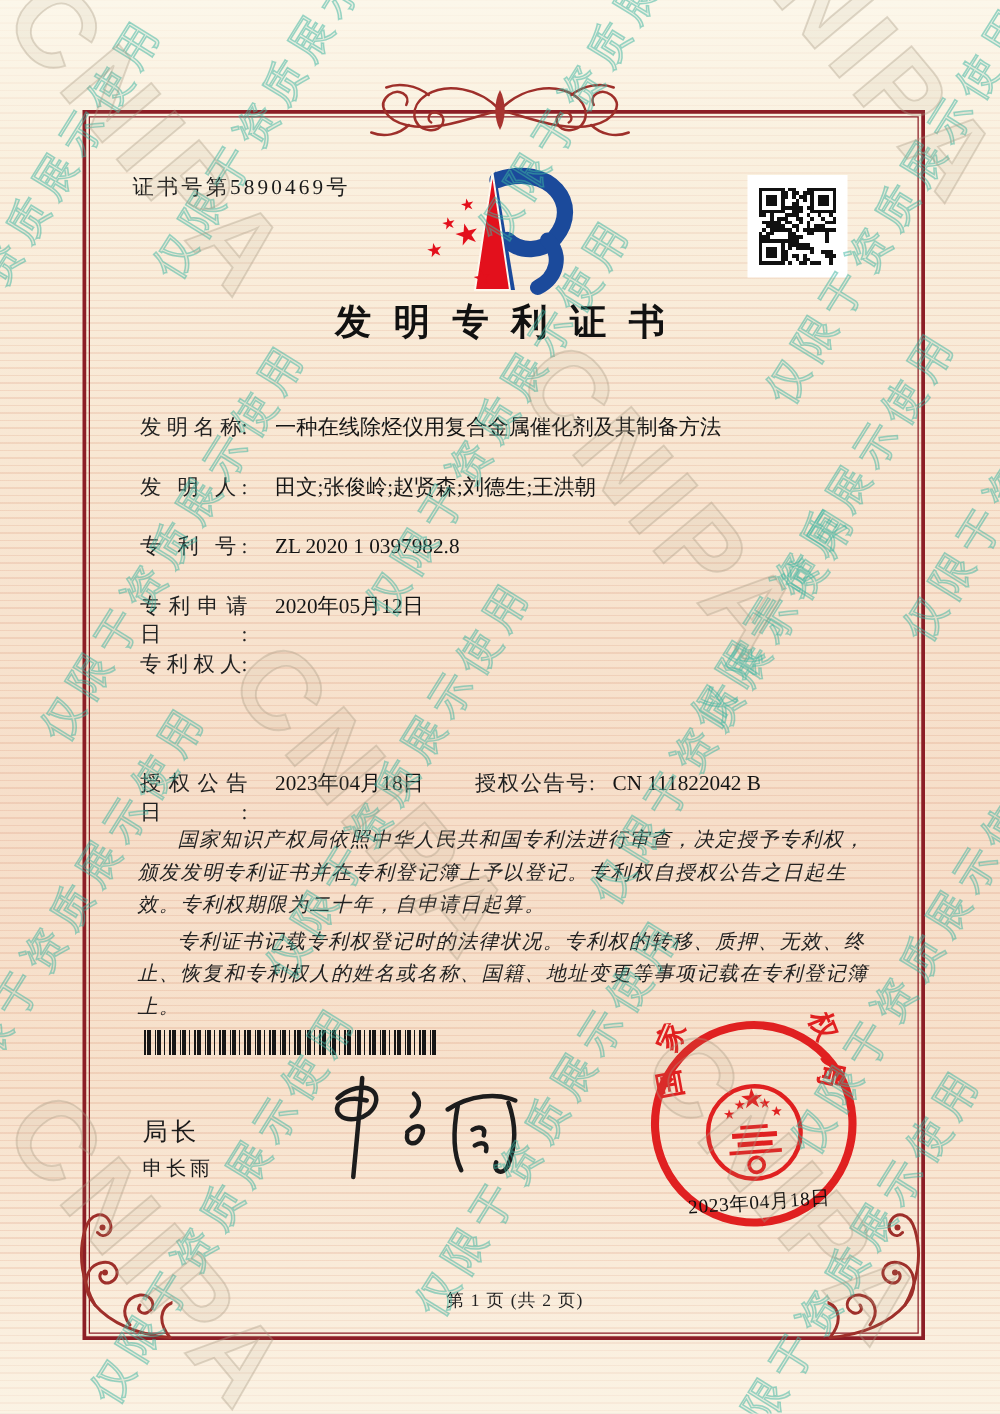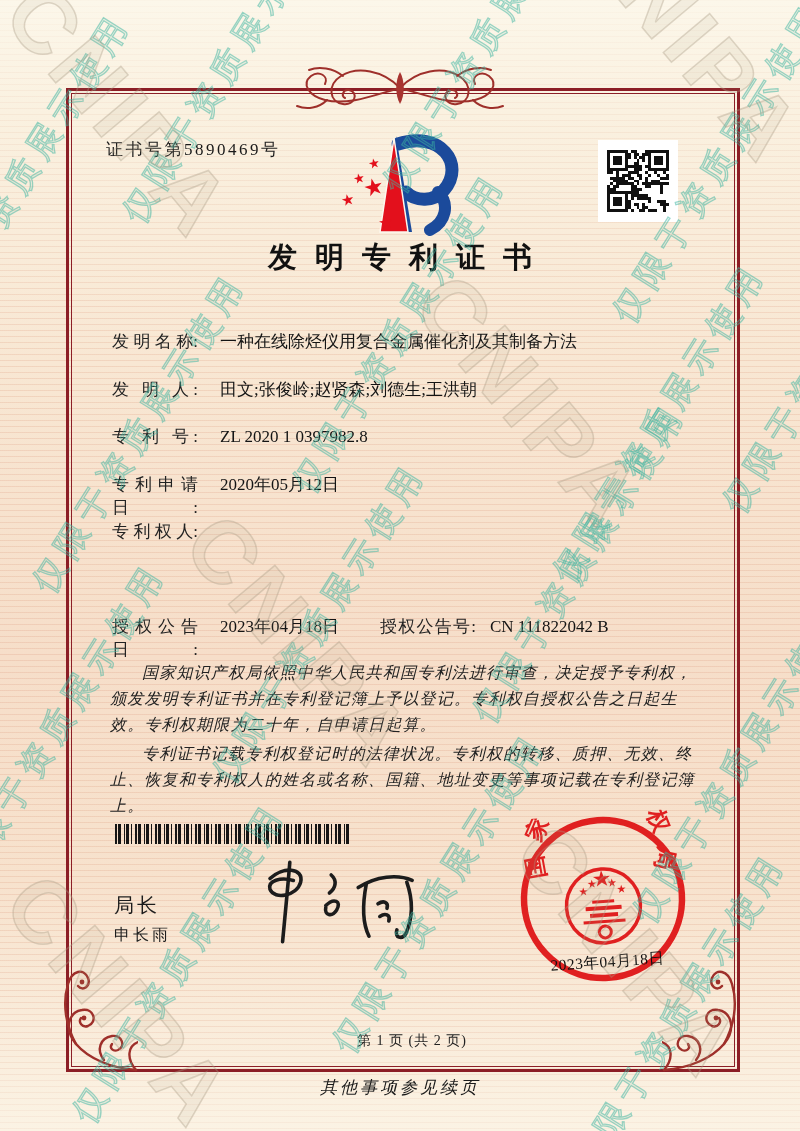--- a/index.html
+++ b/index.html
@@ -428,21 +428,20 @@
         <rect x="67" y="92" width="36" height="4"></rect>
         <rect x="71" y="99" width="28" height="4"></rect>
         <rect x="64" y="106" width="42" height="3"></rect>
         <circle cx="85" cy="118" r="6" fill="none" stroke="#e02020" stroke-width="3"></circle>
       </g>
     </svg>
     <div class="seal-date">2023年04月18日</div>
   </div>
 
   <div class="page-info">第 1 页 (共 2 页)</div>
-  <div class="footer-note">其他事项参见续页</div>
 
   <span class="wm notice" style="left:-160px;top:150px;">仅限于资质展示使用</span>
   <span class="wm notice" style="left:45px;top:40px;">仅限于资质展示使用</span>
   <span class="wm notice" style="left:305px;top:10px;">仅限于资质展示使用</span>
   <span class="wm notice" style="left:535px;top:140px;">仅限于资质展示使用</span>
   <span class="wm notice" style="left:-45px;top:410px;">仅限于资质展示使用</span>
   <span class="wm notice" style="left:215px;top:310px;">仅限于资质展示使用</span>
   <span class="wm notice" style="left:475px;top:400px;">仅限于资质展示使用</span>
   <span class="wm notice" style="left:-125px;top:700px;">仅限于资质展示使用</span>
   <span class="wm notice" style="left:135px;top:600px;">仅限于资质展示使用</span>

